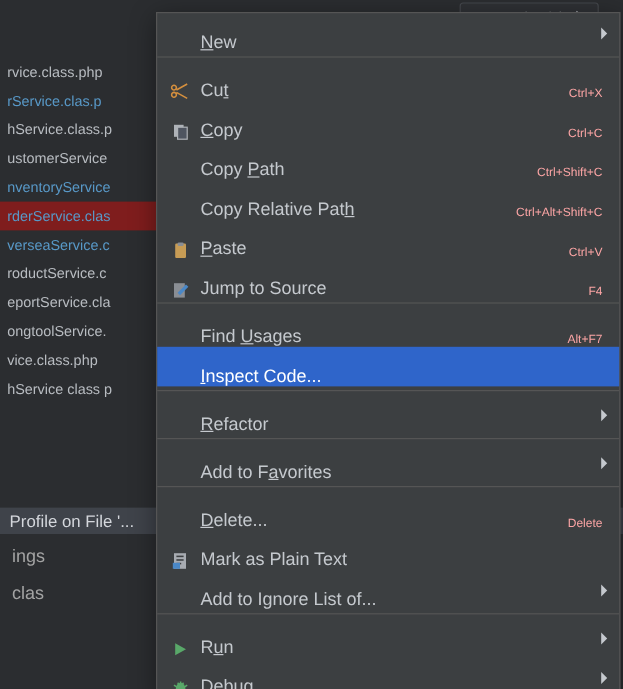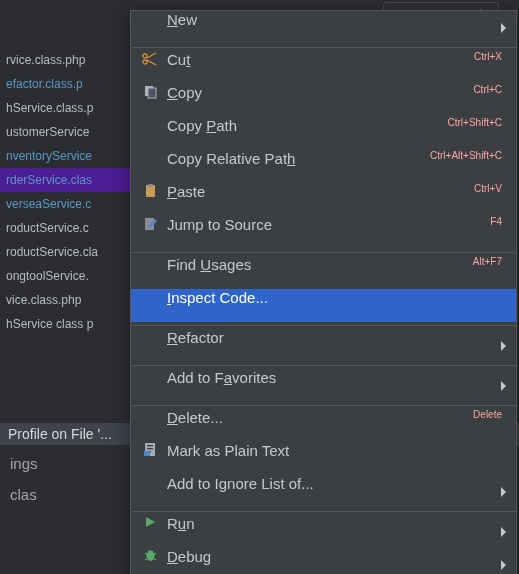--- a/index.html
+++ b/index.html
@@ -1,55 +1,55 @@
 <!DOCTYPE html>
 <html><head>
 <meta charset="utf-8">
 <style>
   html,body{margin:0;padding:0;width:519px;height:574px;background:#2b2d30;font-family:"Segoe UI",Arial,sans-serif;font-size:15px;color:#bfc3c8;overflow:hidden}
   .file-list{position:absolute;left:0;top:48px;width:130px}
   .file-item{padding:5px 4px 5px 6px;white-space:nowrap;overflow:hidden;color:#b8bcc1;font-size:12px}
-  .file-item.sel{background:#4c1d95;color:#5898c7}
+  .file-item.sel{background:#7f1d1d;color:#5898c7}
   .file-item.link{color:#5898c7}
   .back-bar{position:absolute;left:0;top:423px;right:0;background:#3f434a;color:#d4d7dc;font-size:14px;padding:3px 8px}
   .bottom-list{position:absolute;left:0;top:448px}
   .bottom-item{padding:7px 10px;color:#a3a3a3;font-size:15px}
   .top-btn{position:absolute;right:20px;top:2px;background:#2f3135;border:1px solid #45484d;border-radius:3px;height:28px;display:flex;align-items:center;padding:0 10px;color:#9ea2a8;font-size:14px}
   .top-btn .dot{width:7px;height:7px;border:2px solid #9ea2a8;border-radius:50%;margin-right:2px}
   .top-btn .handle{width:6px;height:2px;background:#9ea2a8;transform:rotate(45deg);margin-right:6px;margin-top:7px;margin-left:-1px}
   .menu{position:absolute;left:130px;top:10px;width:385px;background:#3c3f41;border:1px solid #555;box-shadow:0 4px 20px rgba(0,0,0,.4)}
-  .menu-item{display:flex;align-items:flex-start;height:33px;padding:0 14px 0 10px;color:#c5c9ce;position:relative}
+  .menu-item{display:flex;align-items:flex-end;height:33px;padding:0 14px 0 10px;color:#c5c9ce;position:relative}
   .menu-item.hover{background:#2f65ca;color:#ffffff}
   .icon{width:18px;display:flex;align-items:center;justify-content:center;margin-right:8px}
   .label{flex:0 0 auto}
   .label .u{text-decoration:underline}
   .spacer{flex:1}
   .shortcut{color:#fca5a5;font-size:10px}
   .arrow{position:absolute;right:10px;top:50%;transform:translateY(-50%);width:0;height:0;border-left:5px solid #c5c9ce;border-top:5px solid transparent;border-bottom:5px solid transparent}
   .sep{height:1px;background:#555;margin:3px 0}
 </style>
 </head>
 <body>
 
 <div class="top-btn">
   <span class="dot"></span>
     <span class="handle"></span>
   <span>已发到仓库</span>
 </div>
 
 <div class="file-list">
   <div class="file-item">rvice.class.php</div>
-  <div class="file-item link">efactor.class.p</div>
+  <div class="file-item link">rService.clas.p</div>
   <div class="file-item">hService.class.p</div>
   <div class="file-item">ustomerService</div>
   <div class="file-item link">nventoryService</div>
   <div class="file-item sel">rderService.clas</div>
   <div class="file-item link">verseaService.c</div>
   <div class="file-item">roductService.c</div>
-  <div class="file-item">roductService.cla</div>
+  <div class="file-item">eportService.cla</div>
   <div class="file-item">ongtoolService.</div>
   <div class="file-item">vice.class.php</div>
   <div class="file-item">hService class p</div>
 </div>
 
 <div class="back-bar">Profile on File '...</div>
 <div class="bottom-list">
   <div class="bottom-item">ings</div>
   <div class="bottom-item">clas</div>
 </div>

